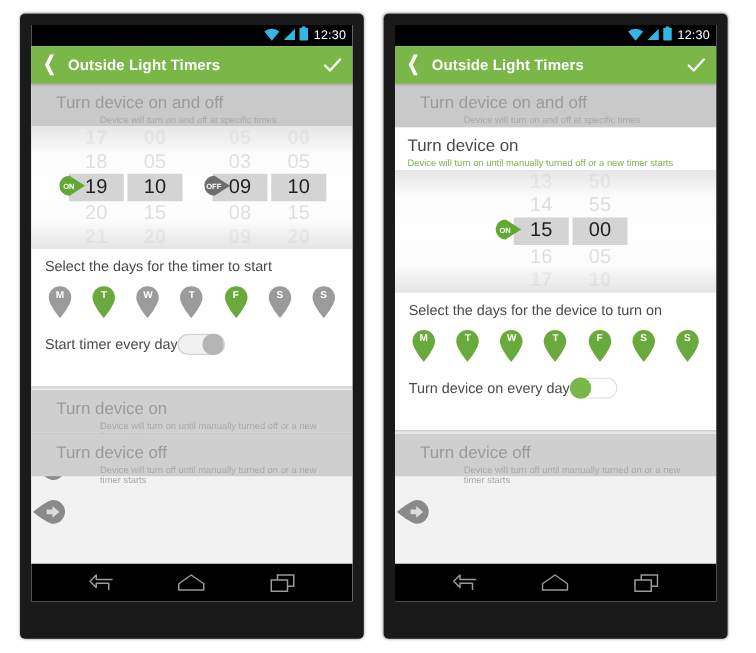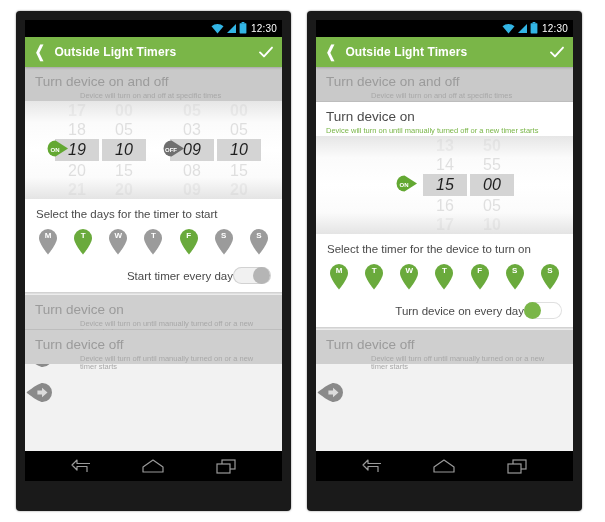--- a/index.html
+++ b/index.html
@@ -69,21 +69,21 @@
     box-sizing:border-box;
   }
   .row-active{background:#ffffff;}
   .row-dim{background:#c9c9c9;}
   .row-dim2{background:#cfcfcf;}
   .row-title{
     font-size:13.5px;color:#4a4a4a;
     font-weight:normal;line-height:1.15;
     margin-bottom:2px;
   }
-  .row-dim .row-title,.row-dim2 .row-title{color:#9b9b9b;}
+  .row-dim .row-title,.row-dim2 .row-title{color:#9b9b9b;margin-left:10px;}
   .row-sub{
     font-size:7.5px;color:#7ab648;line-height:1.15;
   }
   .row-dim .row-sub,.row-dim2 .row-sub{color:#a8a8a8;padding-left:45px;}
   .row-badge{
     position:absolute;right:9px;top:50%;
     transform:translateY(-50%);
   }
   .divider{height:1px;background:#bdbdbd;}
 
@@ -111,46 +111,46 @@
   .pcell{
     height:19px;line-height:19px;
     font-size:16px;color:#9d9d9d;
     text-align:center;width:44px;
     box-sizing:border-box;
   }
   .pcell.faint{opacity:.30;}
   .pcell.faintest{opacity:.12;font-weight:bold;}
   .pcell.sel{
     color:#1f1f1f;background:#d4d4d4;
-    height:22px;line-height:22px;font-style:italic;
+    height:22px;line-height:22px;
   }
   .onoff-badge{
     position:absolute;z-index:3;
   }
 
   
   .section{
-    background:#fff;padding:9px 11px 8px 11px;
+    background:#fff;padding:9px 11px 25px 11px;
   }
   .section-title{
     font-size:11.5px;color:#4a4a4a;margin-bottom:8px;
   }
   .days{
     display:flex;justify-content:space-between;
     padding:0 1px 0 1px;
   }
   .daypin{width:22px;height:27px;position:relative;}
   .daypin svg{display:block;}
   .daypin span{
     position:absolute;left:0;top:3px;width:22px;
     text-align:center;font-size:8px;color:#fff;
     font-weight:bold;
   }
   .everyrow{
-    display:flex;align-items:center;justify-content:flex-end;
+    display:flex;align-items:center;justify-content:flex-start;
     margin-top:12px;
   }
   .everylabel{font-size:11.5px;color:#4a4a4a;}
   .toggle{
     width:38px;height:17px;border-radius:9px;
     background:#dddddd;position:relative;
     box-shadow:inset 0 0 0 1px #d2d2d2;
   }
   .knob{
     position:absolute;top:0px;width:17px;height:17px;
@@ -441,21 +441,21 @@
             <div class="row-sub">Device will turn on until manually turned off or a new timer starts</div>
             <span class="row-badge pin">
               <svg width="23" height="27" viewBox="0 0 23 27">
                 <path d="M11.5 26.5 C11.5 26.5 2 15 2 10.5 A9.5 9.5 0 1 1 21 10.5 C21 15 11.5 26.5 11.5 26.5 Z" fill="#e0579b"></path>
                 <path d="M11.5 15.5 L6.8 10 L9.6 10 L9.6 5.4 L13.4 5.4 L13.4 10 L16.2 10 Z" fill="#ffffff"></path>
               </svg>
             </span>
           </div>
 
           <div class="picker">
-            <div class="picker-inner" style="justify-content:center;padding-left:24px;align-items:center;">
+            <div class="picker-inner" style="justify-content:center;padding-left:12px;align-items:center;">
               <div class="pcol">
                 <div class="pcell faintest">13</div>
                 <div class="pcell faint">14</div>
                 <div class="pcell sel">15</div>
                 <div class="pcell faint">16</div>
                 <div class="pcell faintest">17</div>
               </div>
               <div class="pcol" style="margin-left:3px;">
                 <div class="pcell faintest">50</div>
                 <div class="pcell faint">55</div>
@@ -466,21 +466,21 @@
             </div>
             <div class="onoff-badge" style="left:80px;top:39px;">
               <svg width="22" height="17" viewBox="0 0 22 17">
                 <path d="M8.5 0.5 A8 8 0 1 0 8.5 16.5 L21 8.5 Z" fill="#63a832"></path>
                 <text x="8" y="11.5" font-family="Liberation Sans, sans-serif" font-size="6" font-weight="bold" fill="#ffffff" text-anchor="middle">ON</text>
               </svg>
             </div>
           </div>
 
           <div class="section">
-            <div class="section-title">Select the timer for the device to turn on</div>
+            <div class="section-title">Select the days for the device to turn on</div>
             <div class="days">
               <span class="daypin">
                 <svg width="22" height="27" viewBox="0 0 22 27">
                     <path d="M11 26.5 C11 26.5 2 16 2 10 A9 9 0 1 1 20 10 C20 16 11 26.5 11 26.5 Z" fill="#6aaa3c"></path>
                   </svg>
                 <span>M</span>
               </span>
               <span class="daypin">
                 <svg width="22" height="27" viewBox="0 0 22 27">
                     <path d="M11 26.5 C11 26.5 2 16 2 10 A9 9 0 1 1 20 10 C20 16 11 26.5 11 26.5 Z" fill="#6aaa3c"></path>

